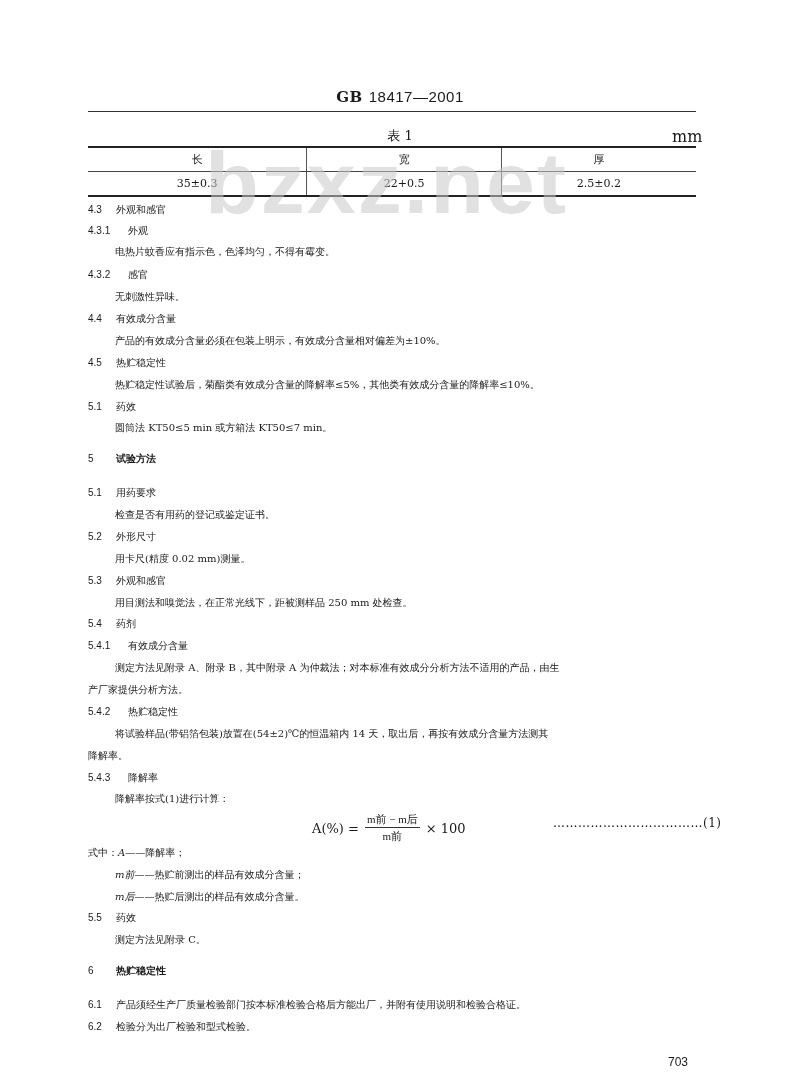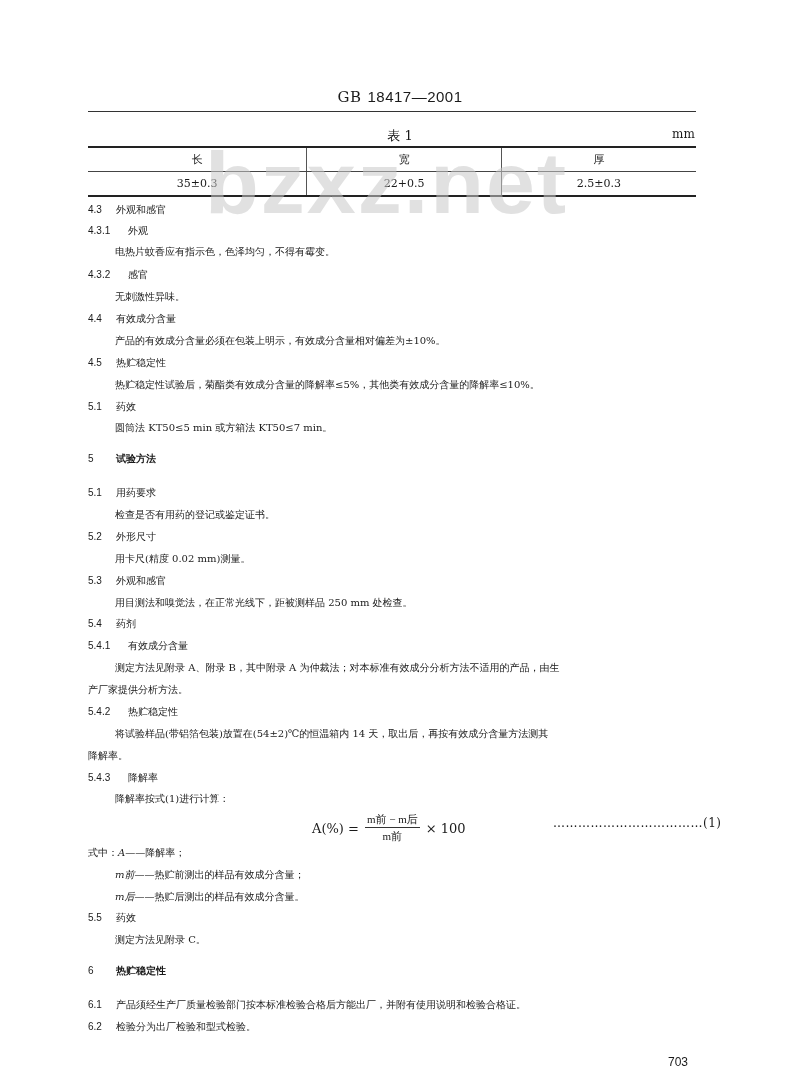--- a/index.html
+++ b/index.html
@@ -5,24 +5,24 @@
   html, body { margin: 0; padding: 0; }
   body {
     width: 800px; height: 1091px; background: #ffffff; position: relative; overflow: hidden;
     font-family: "DejaVu Serif", "Liberation Serif", serif; color: #1a1a1a;
   }
   .page { position: absolute; left: 0; top: 0; width: 800px; height: 1091px; }
   .header-title {
     position: absolute; top: 88px; left: 0; width: 800px; text-align: center;
     font-family: "Liberation Sans", sans-serif; font-size: 15px; letter-spacing: 0.5px;
   }
-  .header-title b { font-family: "DejaVu Serif", serif; font-weight: normal; margin-right: 6px; margin-top: 44px; }
+  .header-title b { font-family: "DejaVu Serif", serif; font-weight: bold; margin-right: 6px; margin-top: 44px; }
   .header-rule { position: absolute; top: 111px; left: 88px; width: 608px; height: 1px; background: #333; }
   .table-caption { position: absolute; top: 127px; left: 0; width: 800px; text-align: center; font-size: 13px; }
-  .table-unit { position: absolute; top: 127px; left: 672px; font-size: 12px; }
+  .table-unit { position: absolute; top: 127px; left: 672px; font-size: 16px; }
   table.spec {
     position: absolute; top: 146px; left: 88px; width: 608px; border-collapse: collapse;
     font-size: 11px; border-top: 2px solid #222; border-bottom: 2px solid #222;
   }
   table.spec td, table.spec th {
     height: 23px; text-align: center; font-weight: normal; border-left: 1px solid #555; padding: 0;
   }
   table.spec td:first-child, table.spec th:first-child { border-left: none; }
   table.spec tr.head th { border-bottom: 1px solid #444; }
   .watermark {
@@ -61,21 +61,21 @@
   <table class="spec">
     <tbody>
         <tr class="head">
       <th style="width:36%">长</th>
       <th style="width:32%">宽</th>
       <th style="width:32%">厚</th>
     </tr>
     <tr>
       <td>35±0.3</td>
       <td>22+0.5</td>
-      <td>2.5±0.3</td>
+      <td>2.5±0.2</td>
     </tr>
   </tbody>
     </table>
   <div class="watermark">bzxz.net</div>
 
   <div class="line" style="top:203px">
     <span class="num sec-num">4.3</span><span>外观和感官</span>
   </div>
   <div class="line" style="top:224px">
     <span class="num sub-num">4.3.1</span><span>外观</span>

